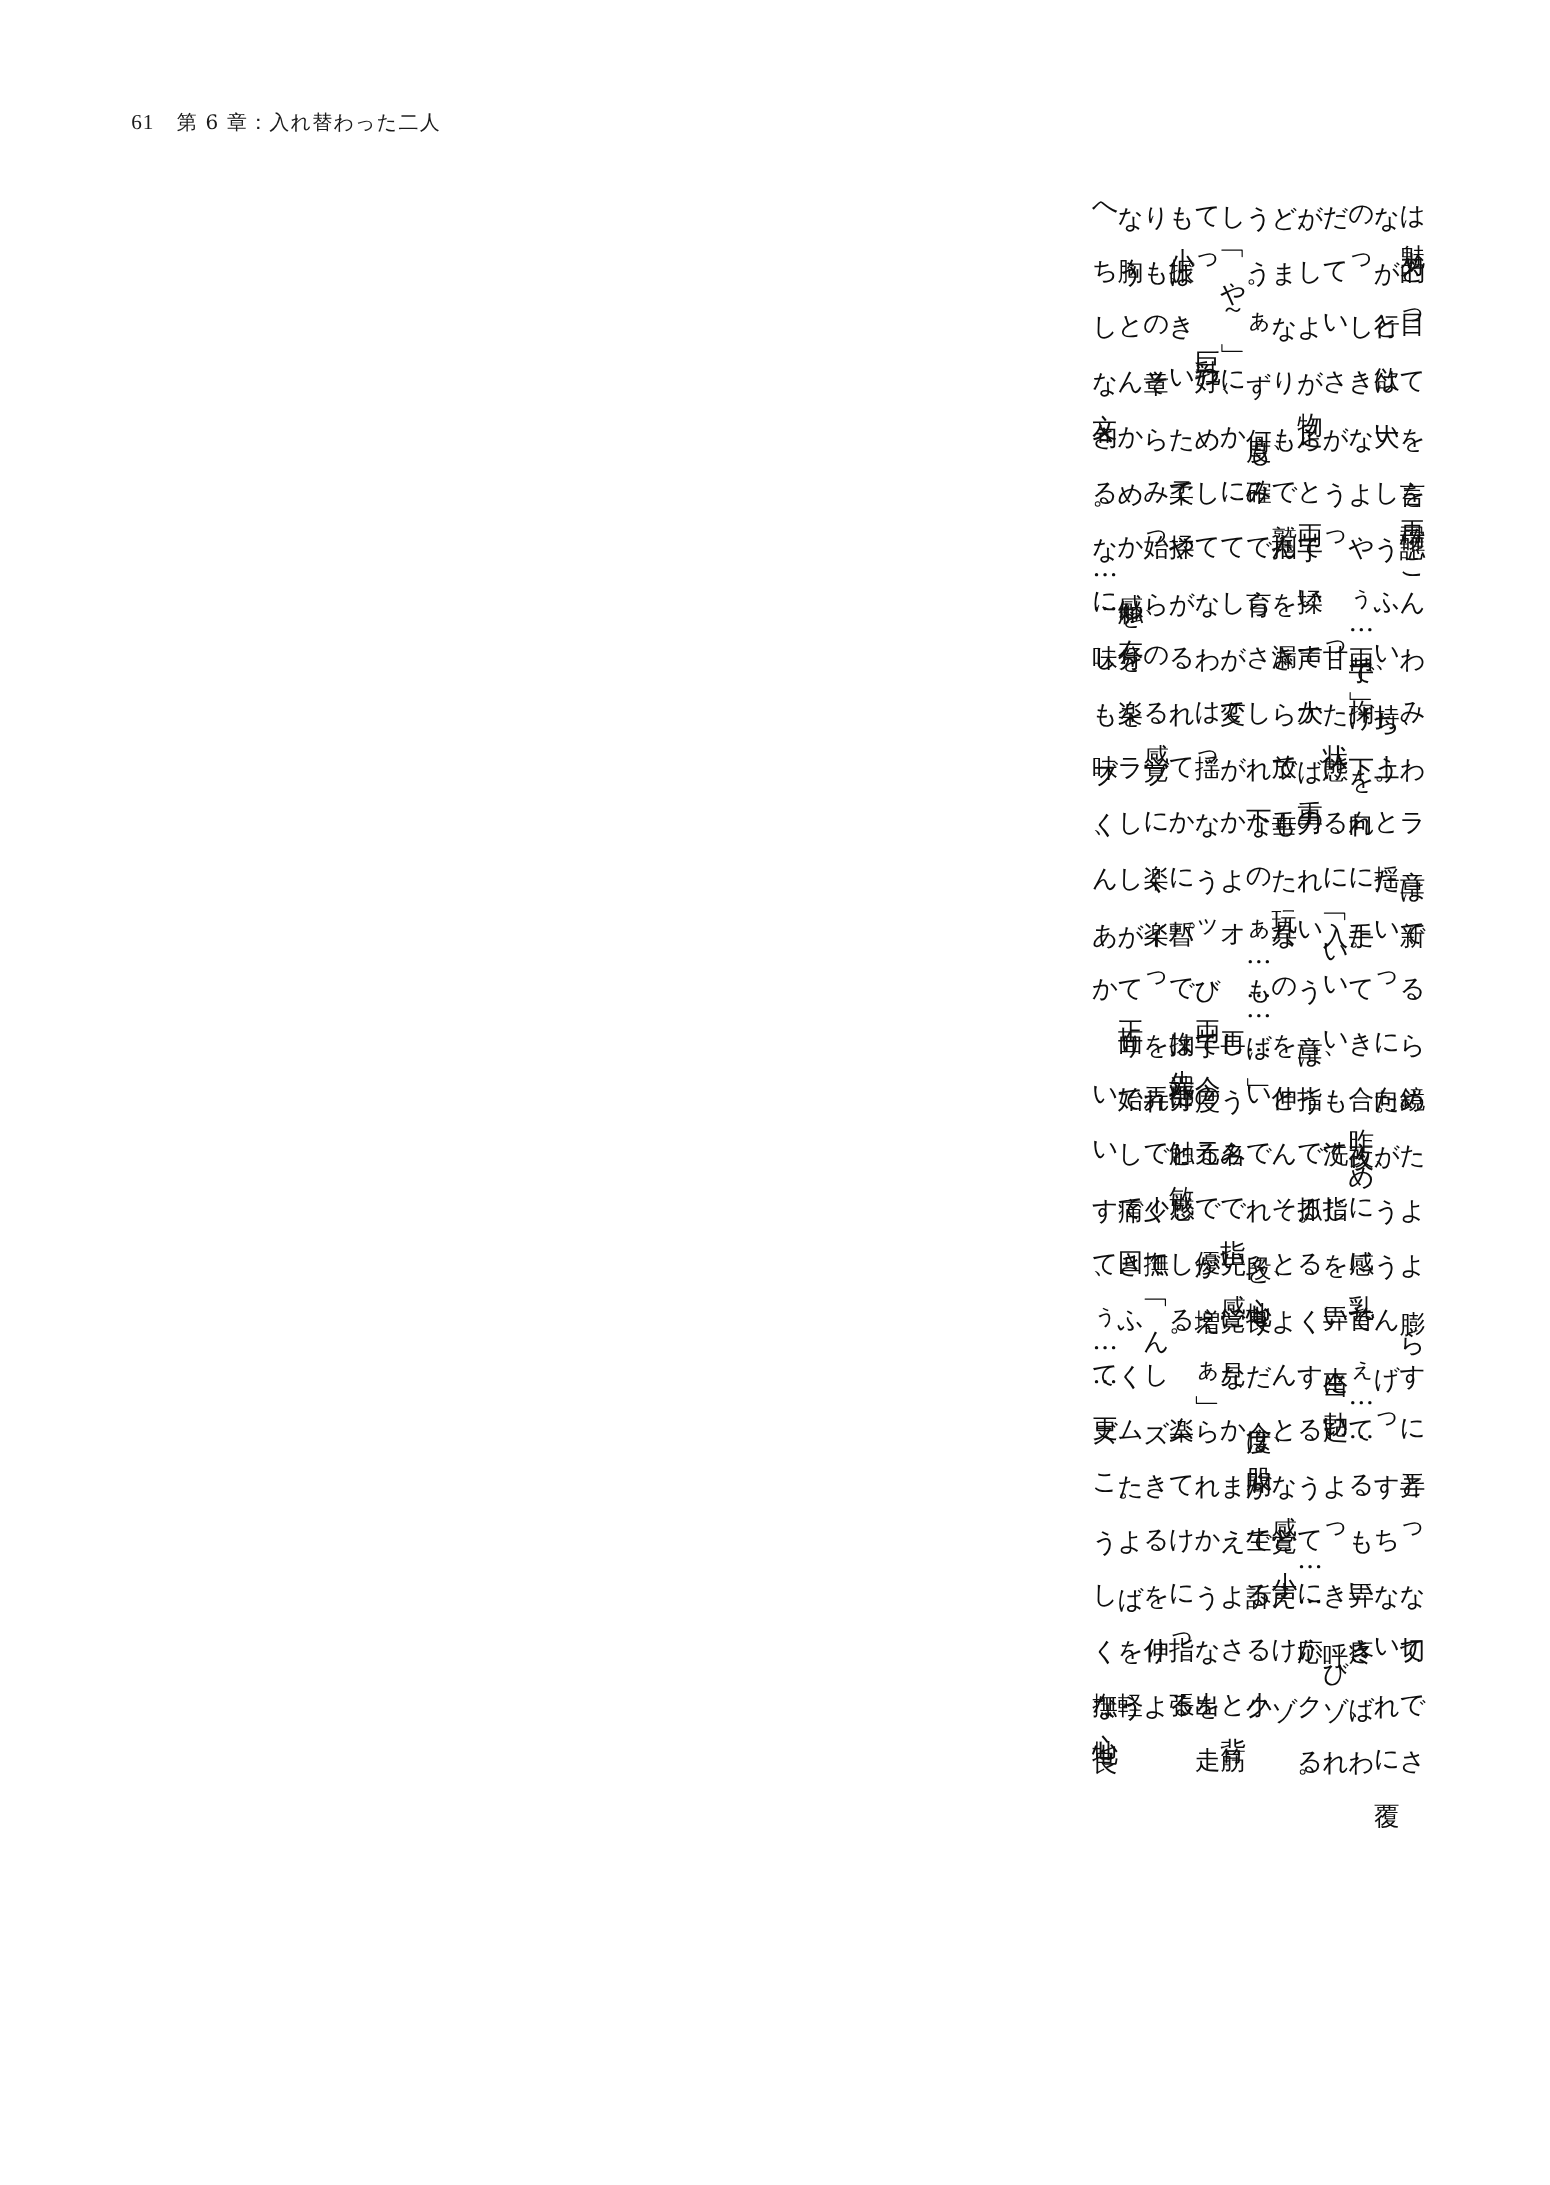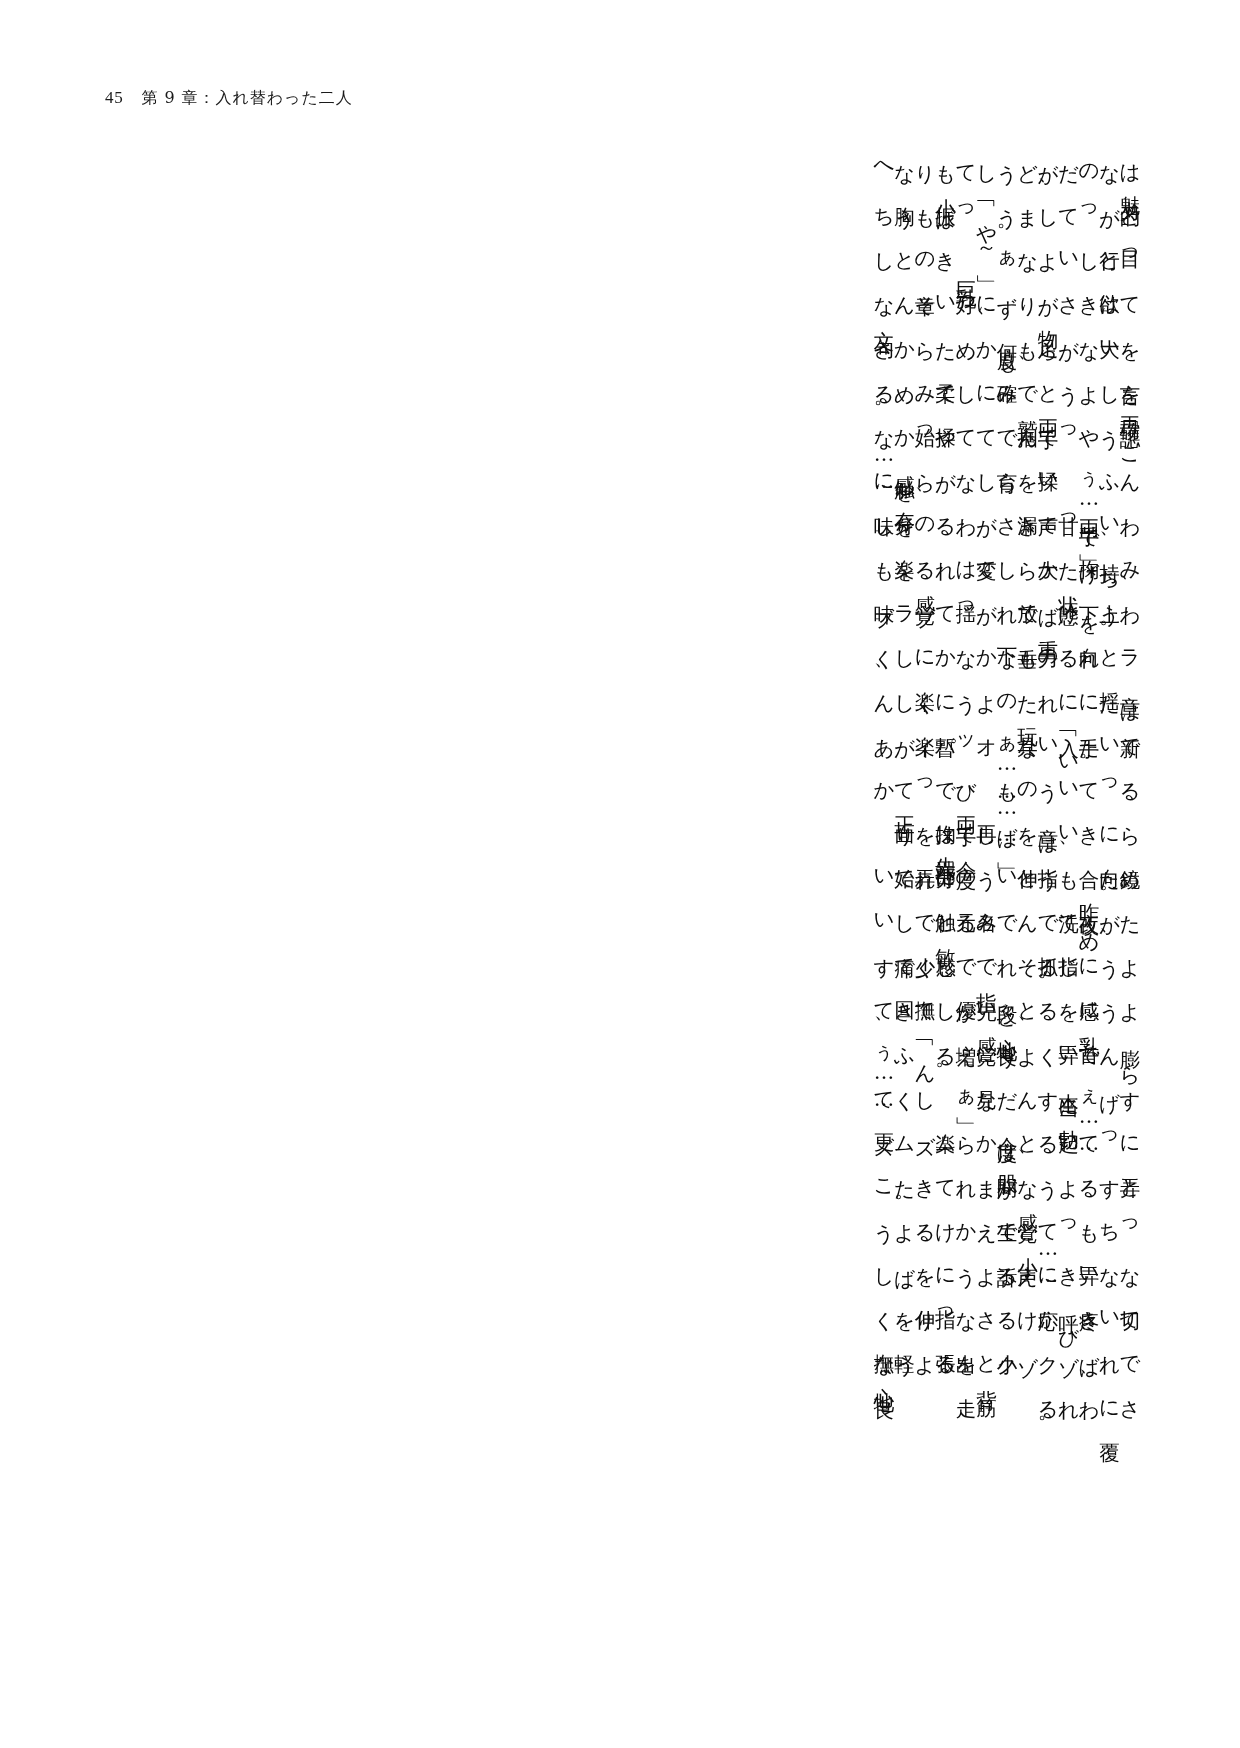--- a/index.html
+++ b/index.html
@@ -74,22 +74,22 @@
   .vcol p.noindent {
     text-indent: 0;
   }
 </style>
 </head>
 <body>
 
 <div class="page">
 
   <div class="header">
-    <span class="folio">45</span>
-    <span class="chapter">第 9 章：入れ替わった二人</span>
+    <span class="folio">61</span>
+    <span class="chapter">第 6 章：入れ替わった二人</span>
   </div>
 
   <div class="body-area">
     <div class="vcol">
       <p class="noindent">は魅力的なのだが、どうしても小振りな胸へと目が行ってしまう。</p>
       <p class="noindent">「やっぱ、もうちっと欲しいよなぁ～」</p>
       <p class="noindent">　巨乳好きの章としては大きさが物足りずに、ついそんな文句を言いながらも、何度も確かめた柔らかさを再確認しようと両手で鷲掴みにして揉み始める。</p>
       <p class="noindent">「こうやって揉んで育ててやっかな……んふぅ……」</p>
       <p class="noindent">　甘い声を漏らしながら、感触を存分に味わい、両手で掬って大きさが変わるのを楽しみ、持ち上げた状態から放しては揺れる感覚をも味わう。下を向けば重力で垂れ下がってブラブラと揺れるのもなかなかに楽しく、章は新たに手に入れた玩具のように暫く楽しんでいた。</p>
       <p class="noindent">「いいなぁ……オッパイがあるっていうのも……」</p>

